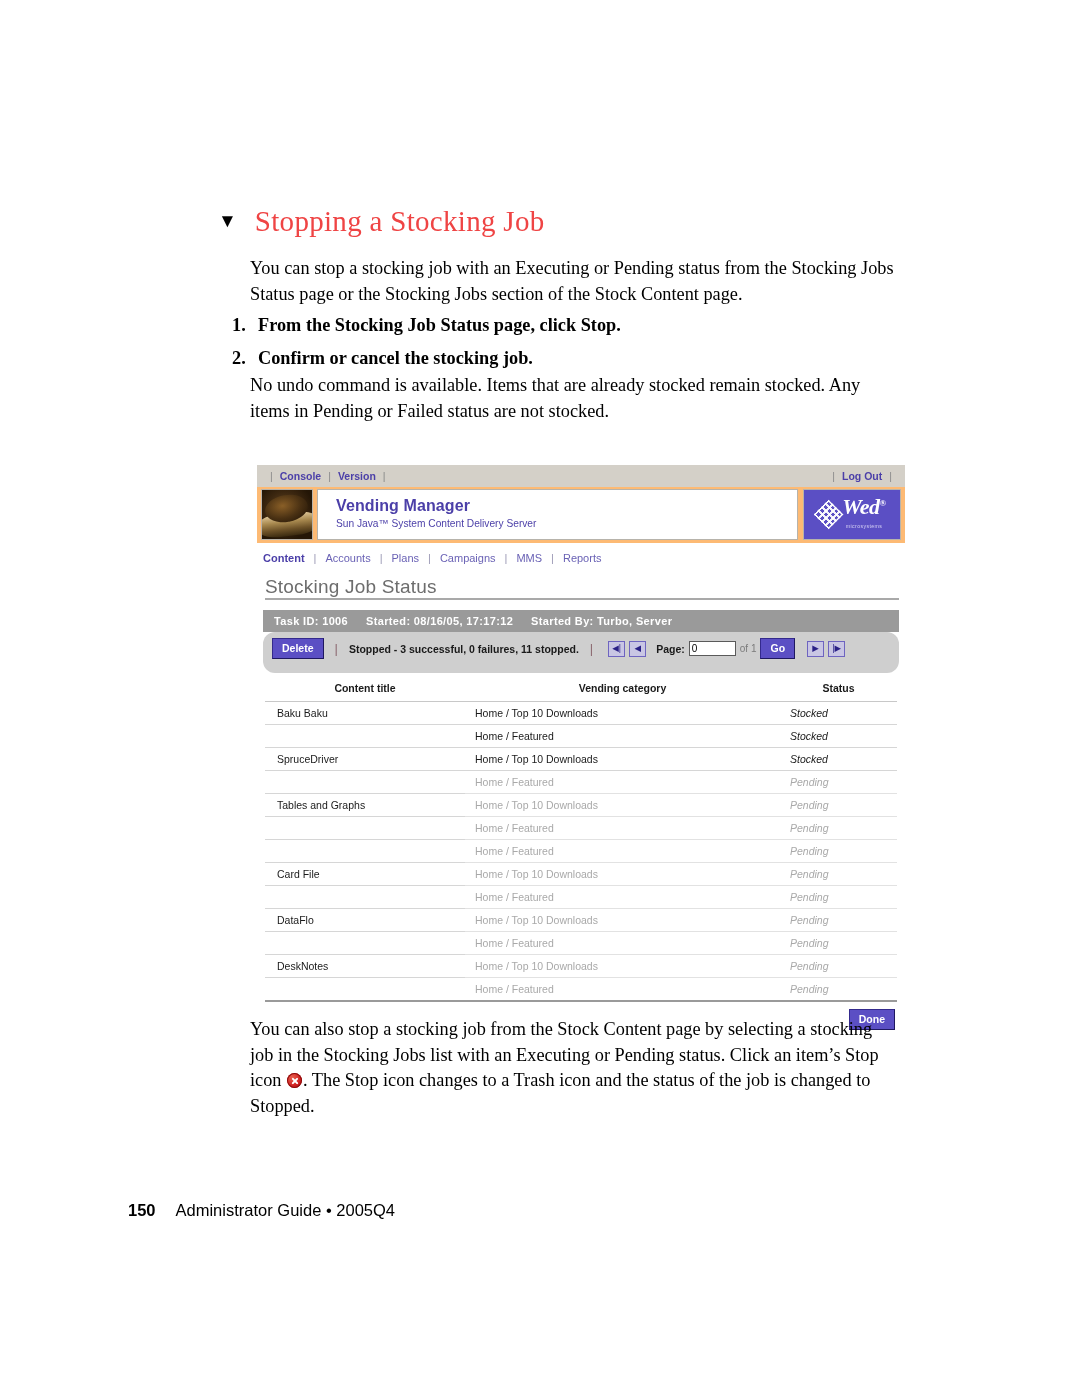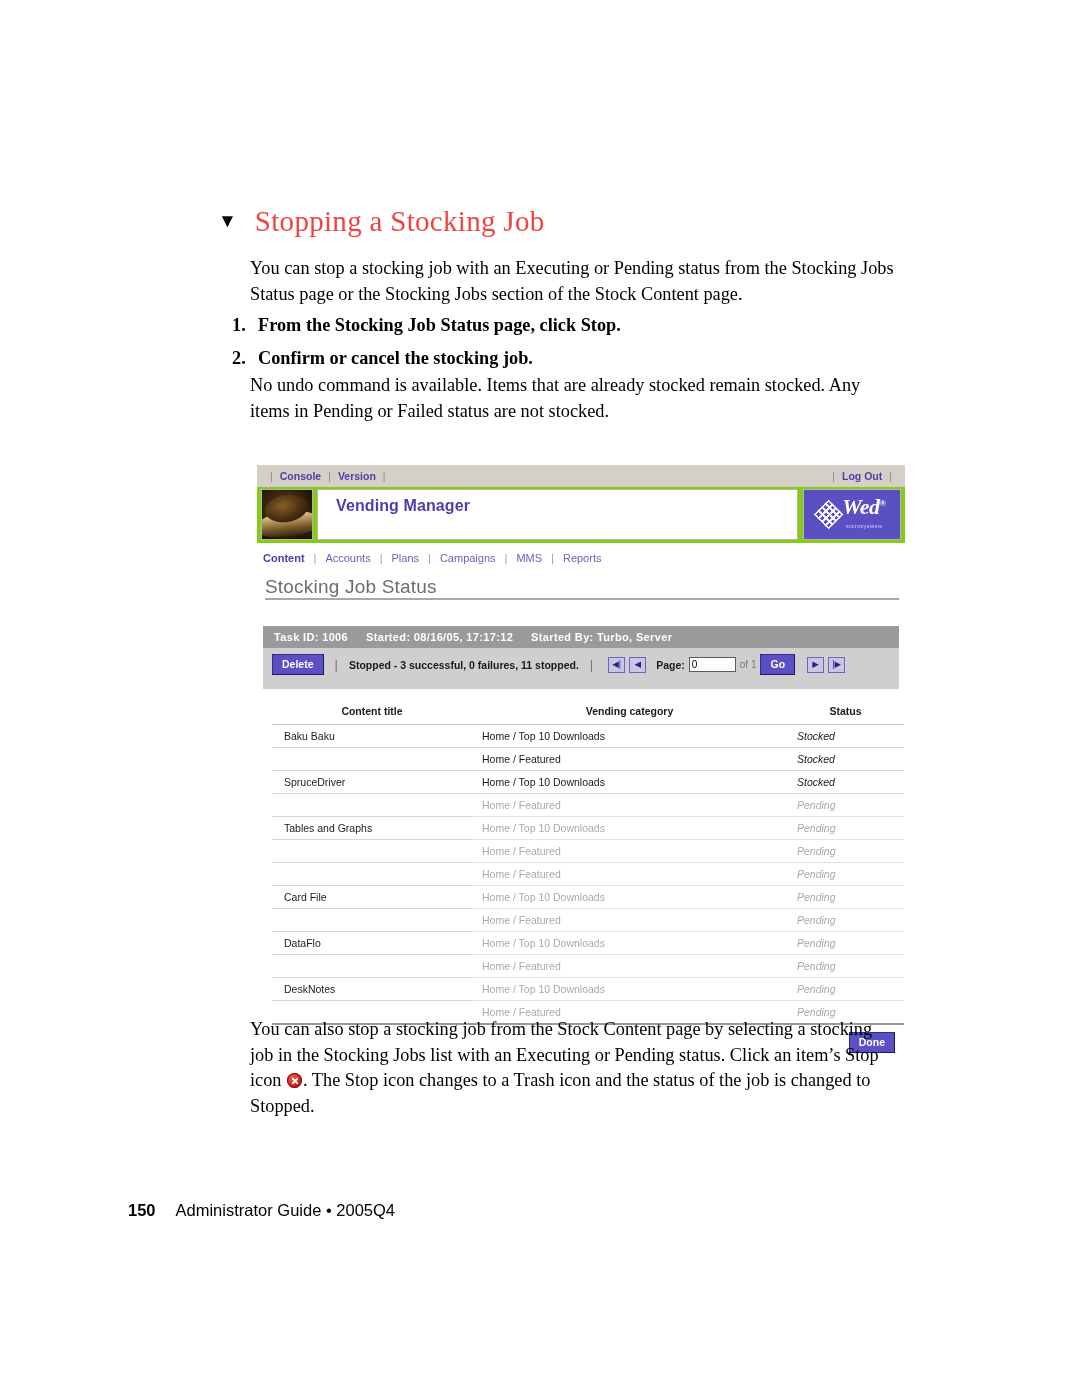--- a/index.html
+++ b/index.html
@@ -141,21 +141,21 @@
     color: #8a8a8a;
     font-weight: normal;
     padding: 0 7px;
   }
   .app-utility .ulink { cursor: pointer; white-space: nowrap; }
   .app-utility .spacer { flex: 1; }
 
   
   .app-banner {
     height: 56px;
-    background: #84cc16;
+    background: #fdba74;
     display: flex;
     align-items: stretch;
     padding: 2px 4px 3px 4px;
     box-sizing: border-box;
   }
   .brand-photo {
     width: 52px;
     flex: none;
     background:
       radial-gradient(ellipse at 45% 42%, #6b4a22 0%, #3c2710 46%, #241606 75%),
@@ -271,39 +271,40 @@
   .app-pagetitle {
     margin: 9px 6px 0 8px;
     font-size: 19px;
     color: #6d6d6d;
     font-weight: normal;
     letter-spacing: 0.2px;
     border-bottom: 2px solid #a9a9a9;
   }
 
   
-  .task-panel { margin: 26px 6px 0 6px; }
+  .task-panel { margin: 10px 6px 0 6px; }
   .task-header {
     background: #9a9a9a;
     color: #ffffff;
     font-size: 11px;
     font-weight: bold;
     letter-spacing: 0.35px;
     padding: 5px 10px 5px 11px;
     display: flex;
     gap: 18px;
   }
   .task-toolbar {
     background: #cfcfcf;
     padding: 6px 9px 14px 9px;
     display: flex;
     align-items: center;
     gap: 7px;
     font-size: 10.5px;
     color: #1a1a1a;
+    border-radius: 12px;
   }
   .btn-purple {
     background: #5b4fc4;
     color: #ffffff;
     font-family: "Liberation Sans", sans-serif;
     font-size: 10.5px;
     font-weight: bold;
     padding: 3px 9px 4px 9px;
     border: 1px solid #342a8d;
     border-right-color: #1f1860;
@@ -345,21 +346,21 @@
     padding: 0 2px;
     box-sizing: border-box;
     color: #000;
   }
   .pager-of { color: #7b7b7b; font-size: 10px; }
 
   
   .res-table {
     width: 100%;
     border-collapse: collapse;
-    margin: 7px;
+    margin: 0;
     table-layout: fixed;
   }
   .res-table th {
     font-size: 10.5px;
     font-weight: bold;
     color: #1a1a1a;
     padding: 7px 0 7px 0;
     text-align: center;
     border-bottom: 1px solid #c8c8c8;
     background: #ffffff;
@@ -422,20 +423,21 @@
       <span class="spacer"></span>
       <span class="sep">|</span>
       <span class="ulink">Log Out</span>
       <span class="sep">|</span>
     </div>
 
     <div class="app-banner">
       <div class="brand-photo"></div>
       <div class="brand-title-box">
         <div class="brand-title">Vending Manager</div>
+        <div class="brand-sub">Sun Java™ System Content Delivery Server</div>
       </div>
       <div class="sun-logo-box">
         <span class="sun-diamond"></span>
         <span class="sun-word"><span>Wed</span><span class="tm">®</span>
           <span class="sun-micro">microsystems</span>
         </span>
       </div>
     </div>
 
     <div class="app-nav">

